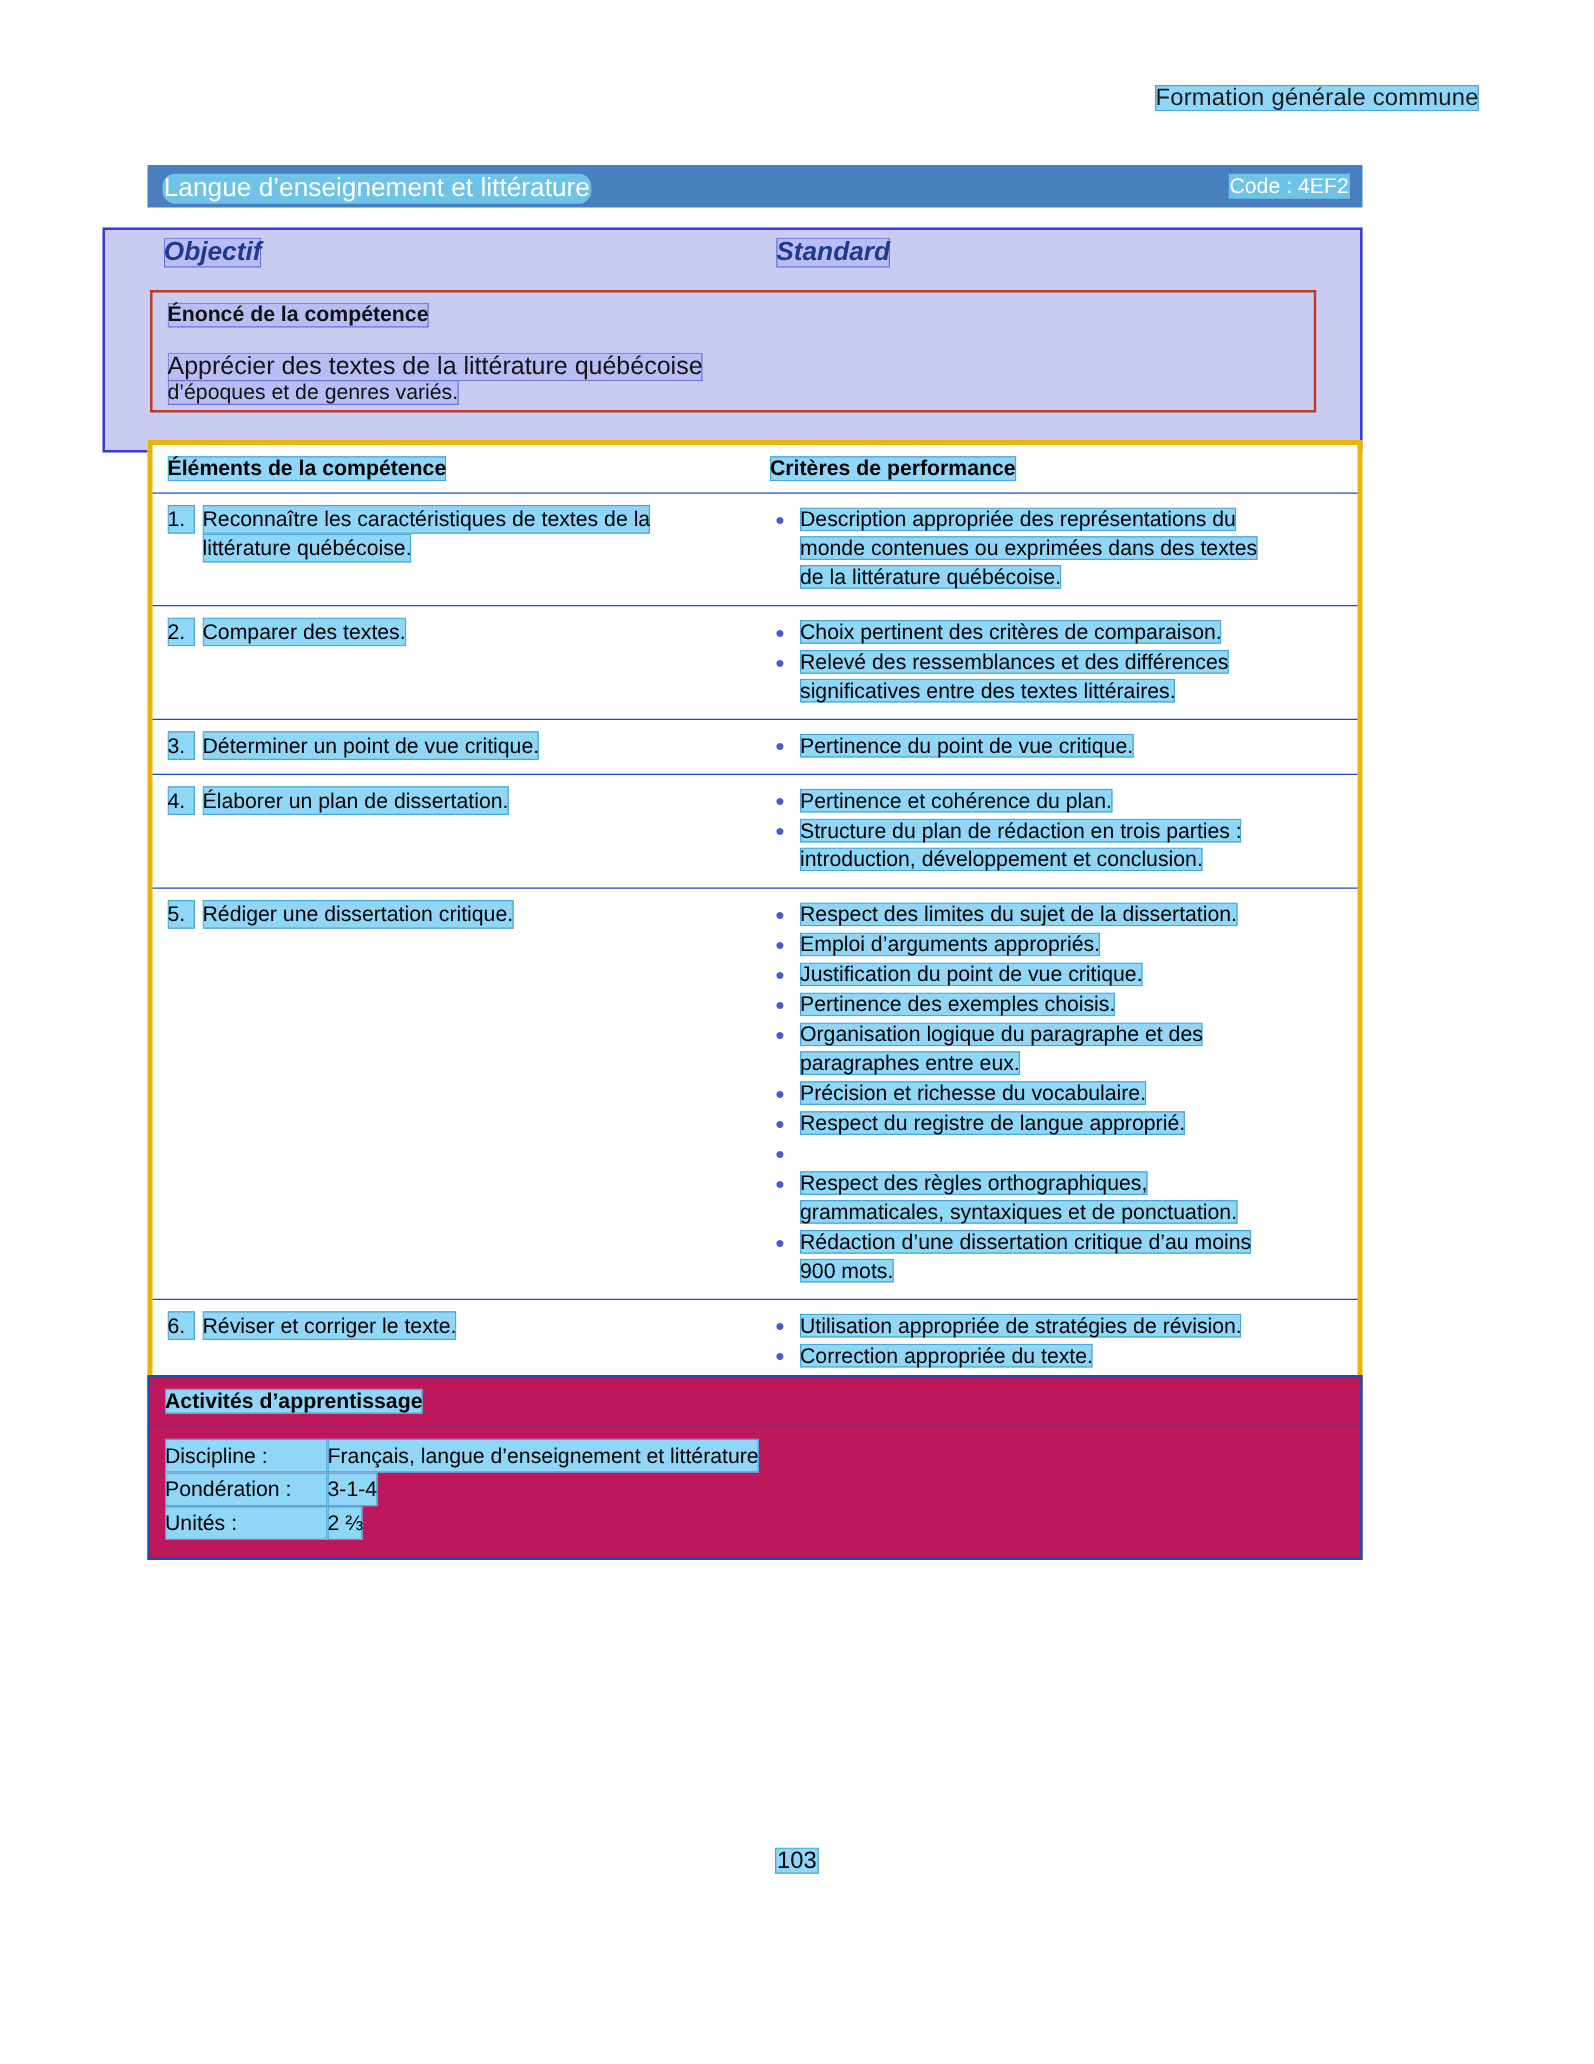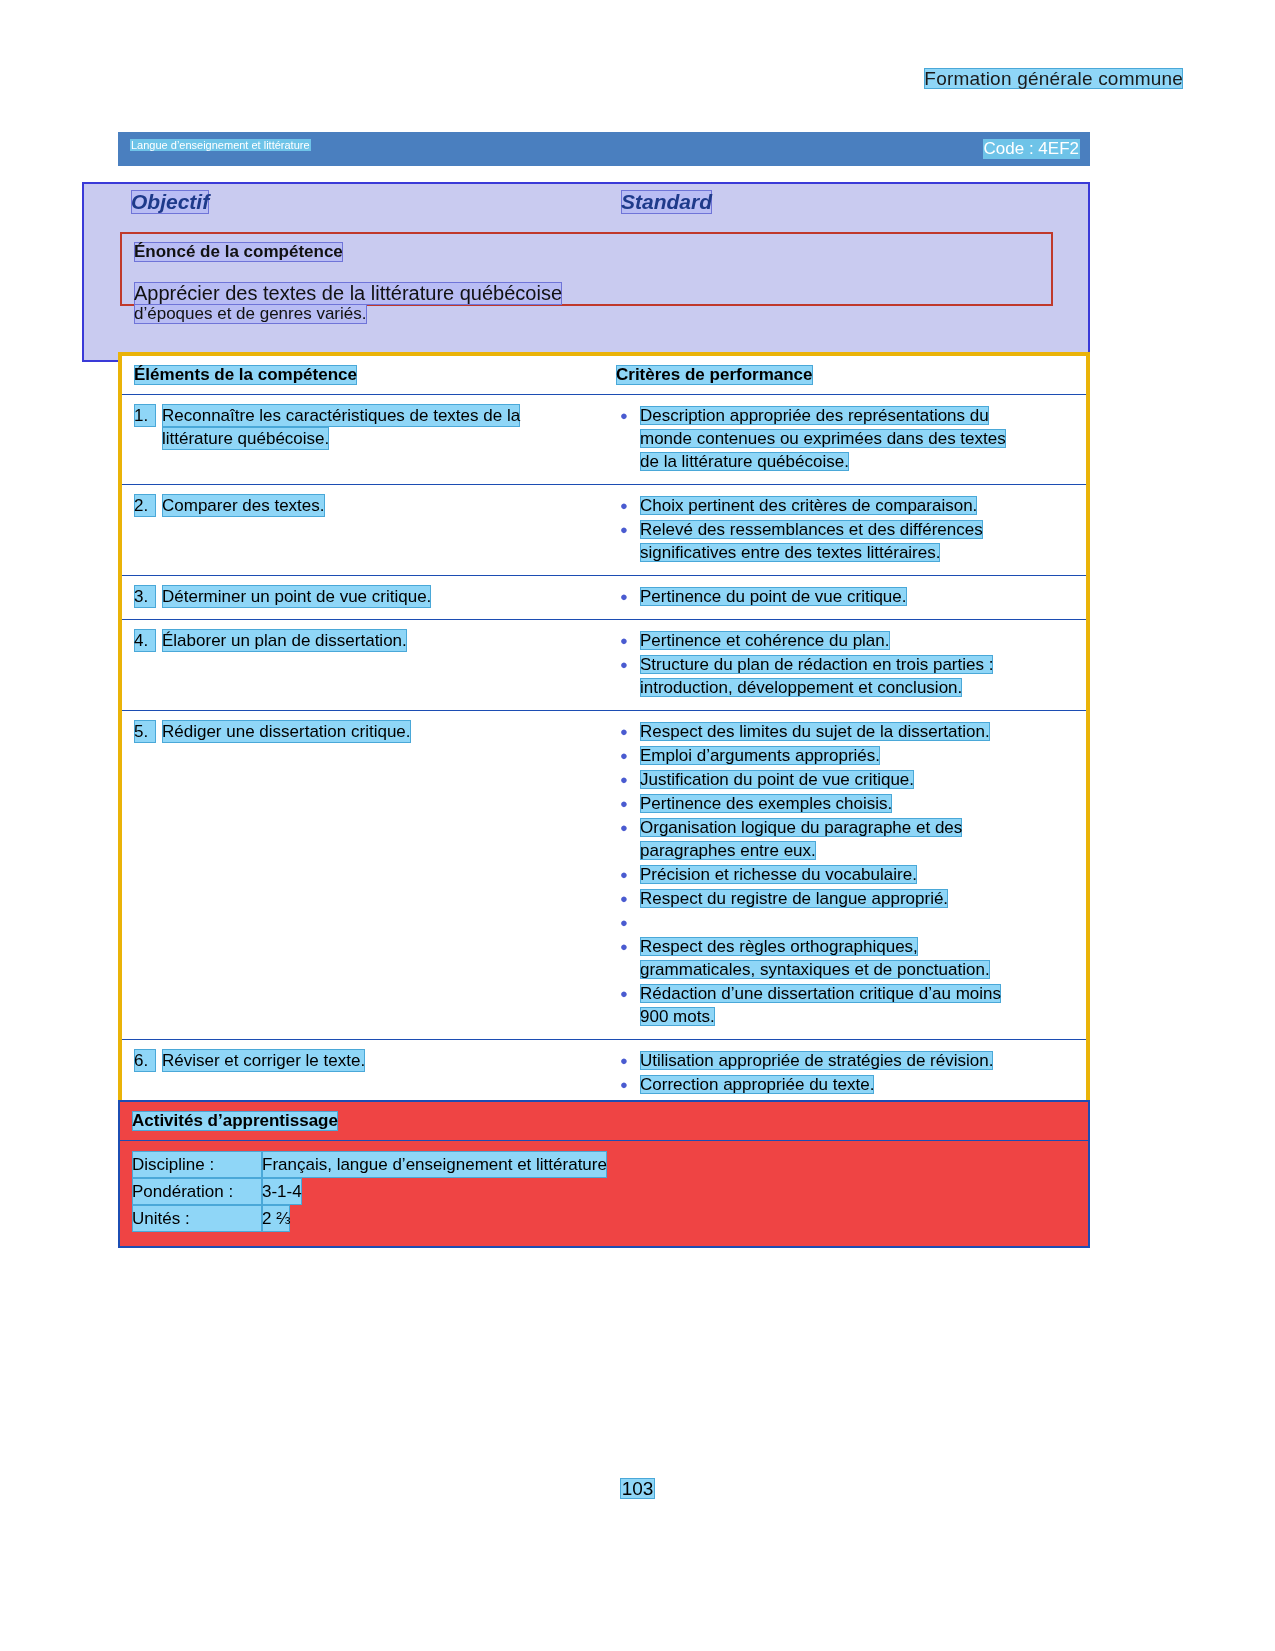--- a/index.html
+++ b/index.html
@@ -49,22 +49,23 @@
     top: 132px;
     width: 972px;
     height: 34px;
     background: #4a7fbf;
     box-sizing: border-box;
   }
   .titlebar .tb-left {
     position: absolute;
     left: 12px;
     top: 7px;
-    font-size: 11px;
+    font-size: 21px;
     color: #ffffff;
+    border-radius: 10px;
   }
   .titlebar .tb-right {
     position: absolute;
     right: 10px;
     top: 7px;
     font-size: 17px;
     color: #ffffff;
   }
   .titlebar .tb-left.sel, .titlebar .tb-right.sel {
     background: #6ec3e8;
@@ -102,21 +103,21 @@
     font-style: italic;
     font-weight: bold;
     color: #1e3a8a;
   }
 
   .enonce-box {
     position: absolute;
     left: 36px;
     top: 48px;
     width: 933px;
-    height: 74px;
+    height: 98px;
     border: 2px solid #c0392b;
     box-sizing: border-box;
     background: #c9cbf0;
   }
   .enonce-title {
     position: absolute;
     left: 12px;
     top: 8px;
     font-size: 17px;
     font-weight: bold;
@@ -213,21 +214,21 @@
   }
 
   
   .act-box {
     position: absolute;
     left: 118px;
     top: 1100px;
     width: 972px;
     border: 2px solid #1c4db3;
     box-sizing: border-box;
-    background: #ef4444;
+    background: #be185d;
   }
   .act-head {
     height: 38px;
     border-bottom: 1px solid #1c4db3;
     position: relative;
   }
   .act-head .at {
     position: absolute;
     left: 12px;
     top: 9px;

